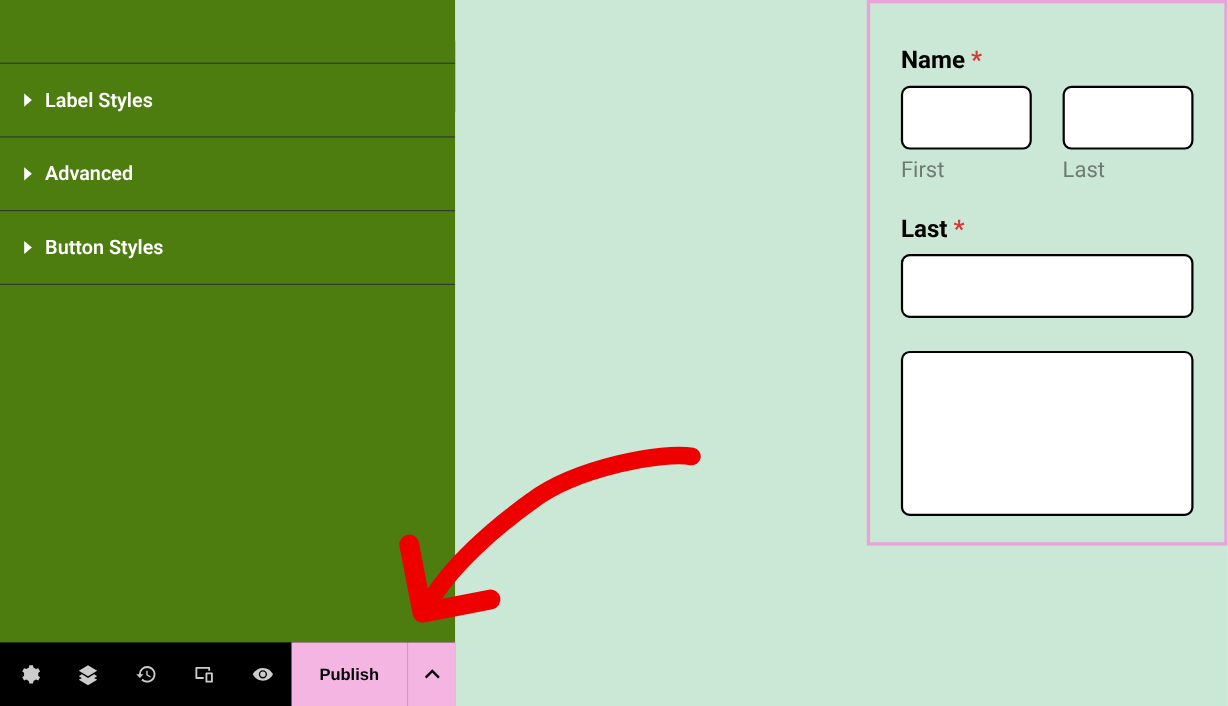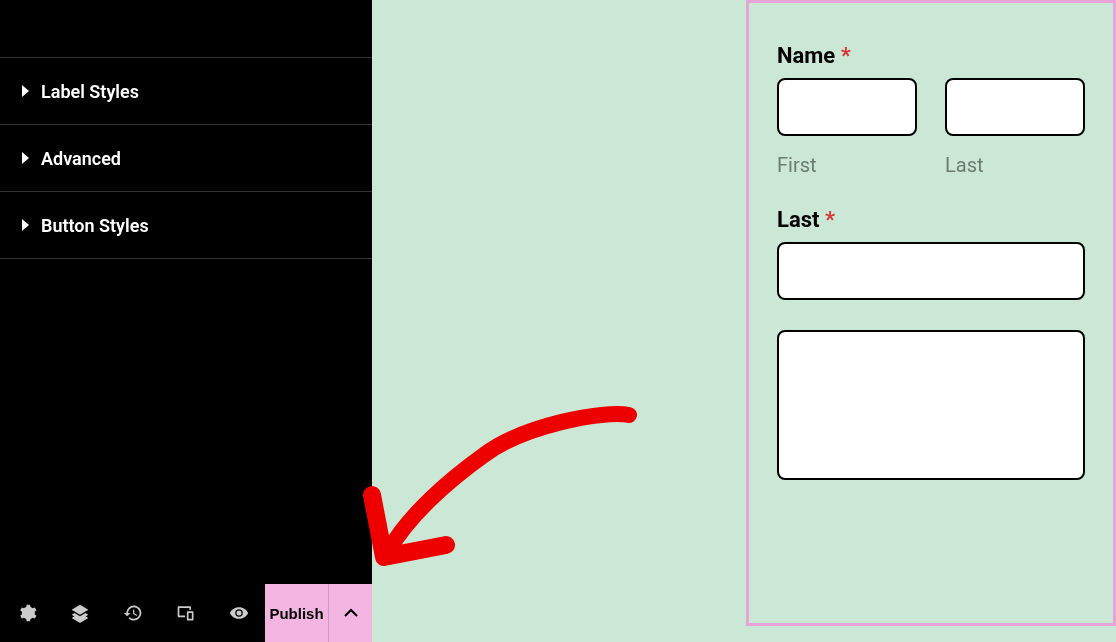--- a/index.html
+++ b/index.html
@@ -6,23 +6,23 @@
     body {
       width: 1116px;
       height: 642px;
       overflow: hidden;
       font-family: -apple-system, BlinkMacSystemFont, "Segoe UI", Roboto, Helvetica, Arial, sans-serif;
       display: flex;
       position: relative;
     }
     
     .sidebar {
-      width: 372px;
+      width: 414px;
       height: 100%;
-      background: #000000;
+      background: #4d7c0f;
       display: flex;
       flex-direction: column;
       position: relative;
     }
     .sidebar-top {
       flex: 1;
       overflow: hidden;
     }
     .sidebar-top-spacer {
       height: 58px;
@@ -108,21 +108,21 @@
       position: absolute;
       inset: 0;
       background: #cbe7d6;
     }
     
     .widget-outline {
       position: absolute;
       top: 0;
       left: 374px;
       right: 0;
-      height: 626px;
+      height: 496px;
       border: 3px solid #e8a3d8;
       background: #cbe7d6;
       padding: 40px 28px 28px 28px;
     }
     .form-label {
       font-size: 22px;
       font-weight: 700;
       color: #000;
       margin-bottom: 10px;
     }
@@ -138,21 +138,21 @@
       height: 58px;
       background: #fff;
       border: 2px solid #000;
       border-radius: 8px;
       padding: 8px 12px;
       font-size: 18px;
     }
     .sublabel {
       color: #6e7b73;
       font-size: 20px;
-      margin-top: 17px;
+      margin-top: 6px;
     }
     .full-input {
       width: 100%;
       height: 58px;
       background: #fff;
       border: 2px solid #000;
       border-radius: 8px;
       margin-bottom: 30px;
       padding: 8px 12px;
       font-size: 18px;

